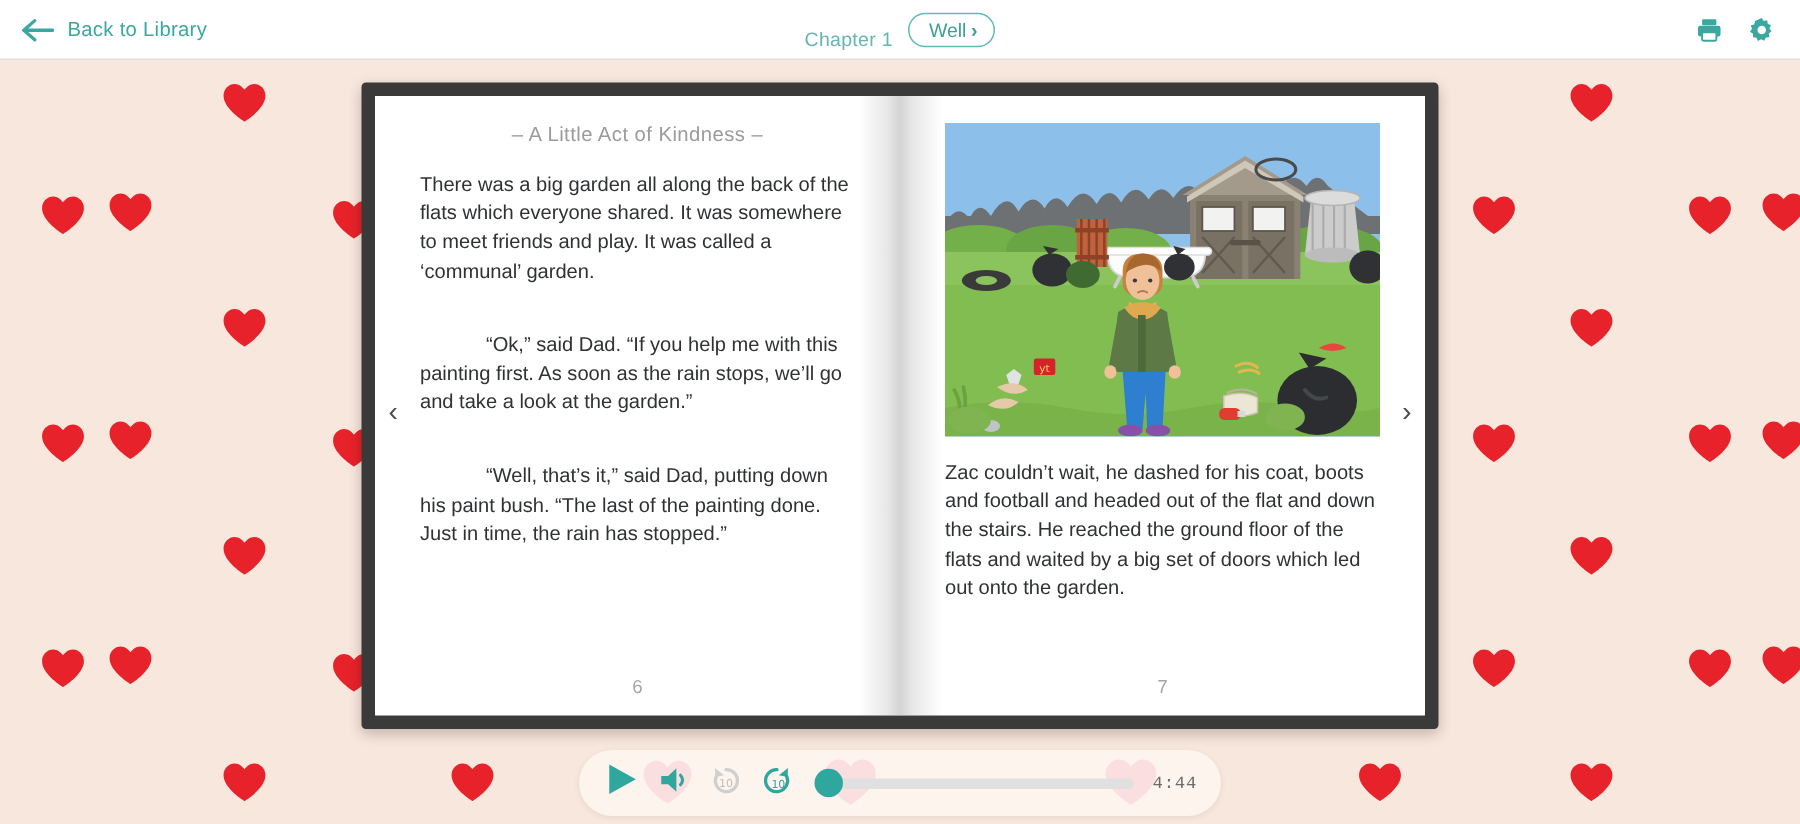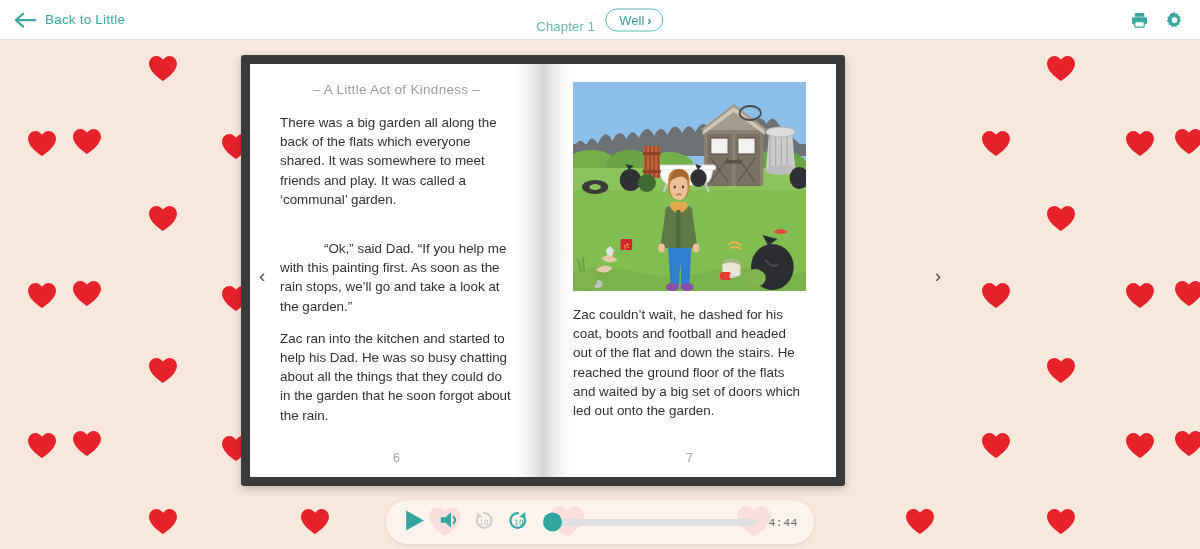--- a/index.html
+++ b/index.html
@@ -80,21 +80,21 @@
     right: 16px; top: 50%;
     transform: translateY(-50%);
     display: flex; align-items: center; gap: 16px;
   }
   #topbar-actions .tb-icon { width: 19px; height: 19px; cursor: pointer; display: block; }
 
   
   #book {
     position: absolute;
     left: 241px; top: 55px;
-    width: 604px; height: 431px;
+    width: 718px; height: 431px;
     background: #3a3a3a;
     border-radius: 3px;
     padding: 9px;
     z-index: 10;
     box-shadow: 0 3px 9px rgba(0,0,0,.22);
   }
   #pages {
     position: relative;
     width: 100%; height: 100%;
     background: #ffffff;
@@ -384,21 +384,21 @@
   </div>
 
 <div id="topbar">
 
   <div id="back-link">
     <span class="arrow">
       <svg viewBox="0 0 24 20">
           <path d="M2 10 L10 3 M2 10 L10 17 M2 10 L23 10" stroke="#3aa8a0" stroke-width="2.4" fill="none" stroke-linecap="round" stroke-linejoin="round"></path>
         </svg>
     </span>
-    <span id="back-label">Back to Little</span>
+    <span id="back-label">Back to Library</span>
   </div>
 
   <div id="center-nav">
     <span id="chapter-label">Chapter 1</span>
     <div id="next-button">
       <span>Well</span>
       <span class="chev">›</span>
     </div>
   </div>
 
@@ -419,21 +419,21 @@
   </div>
 </div>
 
 <div id="book">
   <div id="pages">
 
     <div class="page" id="page-left">
       <div class="page-title">– A Little Act of Kindness –</div>
       <div class="para">There was a big garden all along the back of the flats which everyone shared. It was somewhere to meet friends and play. It was called a ‘communal’ garden.</div>
       <div class="para indent">“Ok,” said Dad. “If you help me with this painting first. As soon as the rain stops, we’ll go and take a look at the garden.”</div>
-      <div class="para">Zac ran into the kitchen and started to help his Dad. He was so busy chatting about all the things that they could do in the garden that he soon forgot about the rain.</div>
+      <div class="para indent">“Well, that’s it,” said Dad, putting down his paint bush. “The last of the painting done. Just in time, the rain has stopped.”</div>
       <div class="page-number">6</div>
     </div>
 
     <div class="page" id="page-right">
 
       <div id="illustration">
         <svg viewBox="0 0 284 209" preserveAspectRatio="none">
 
           <rect x="0" y="0" width="284" height="68" fill="#8cbfe9"></rect>
 

